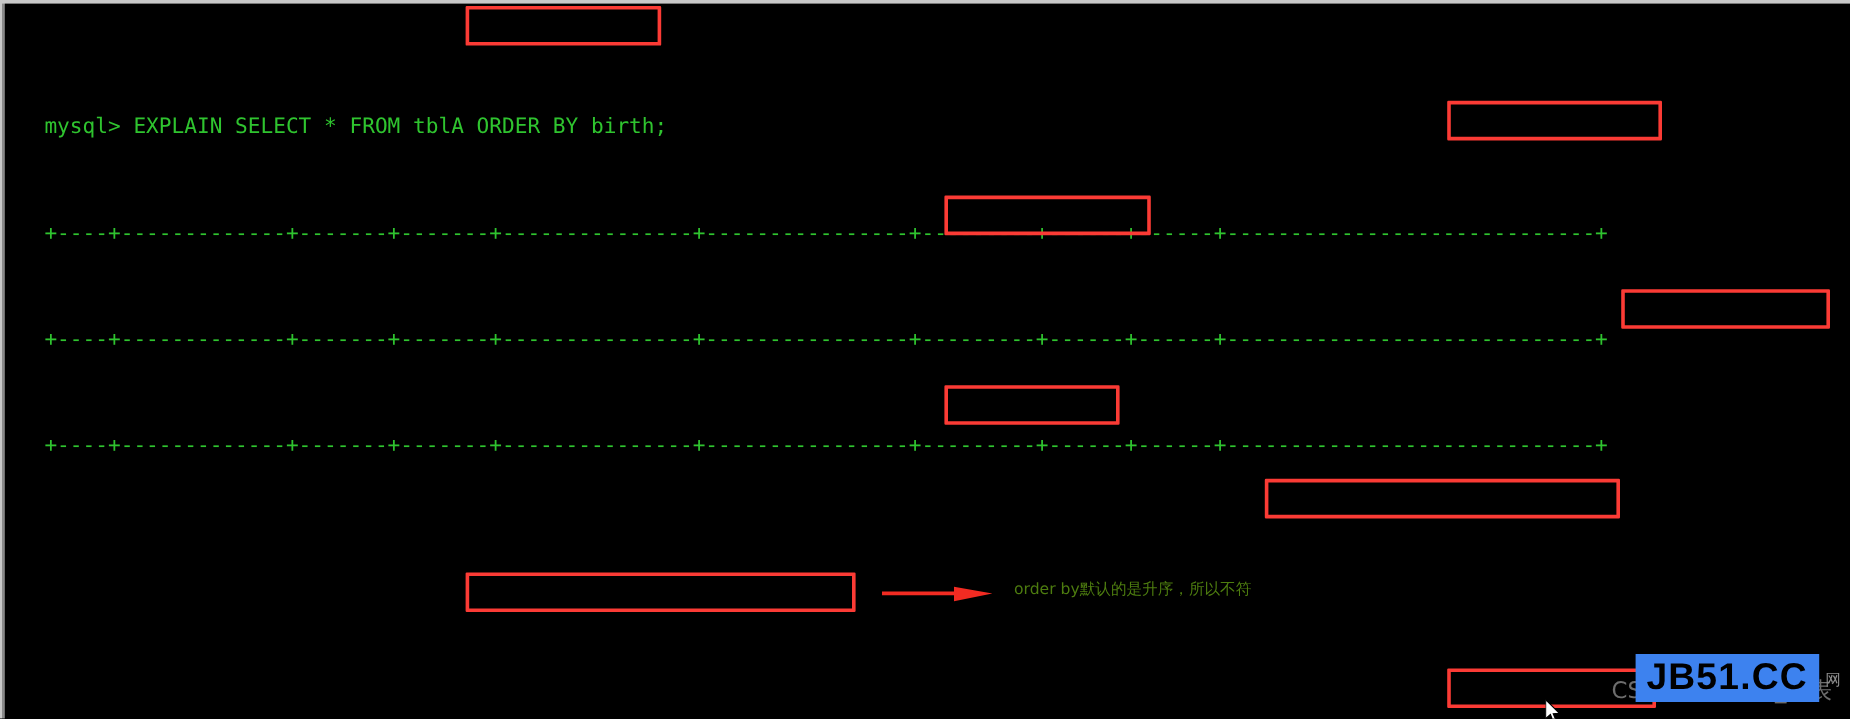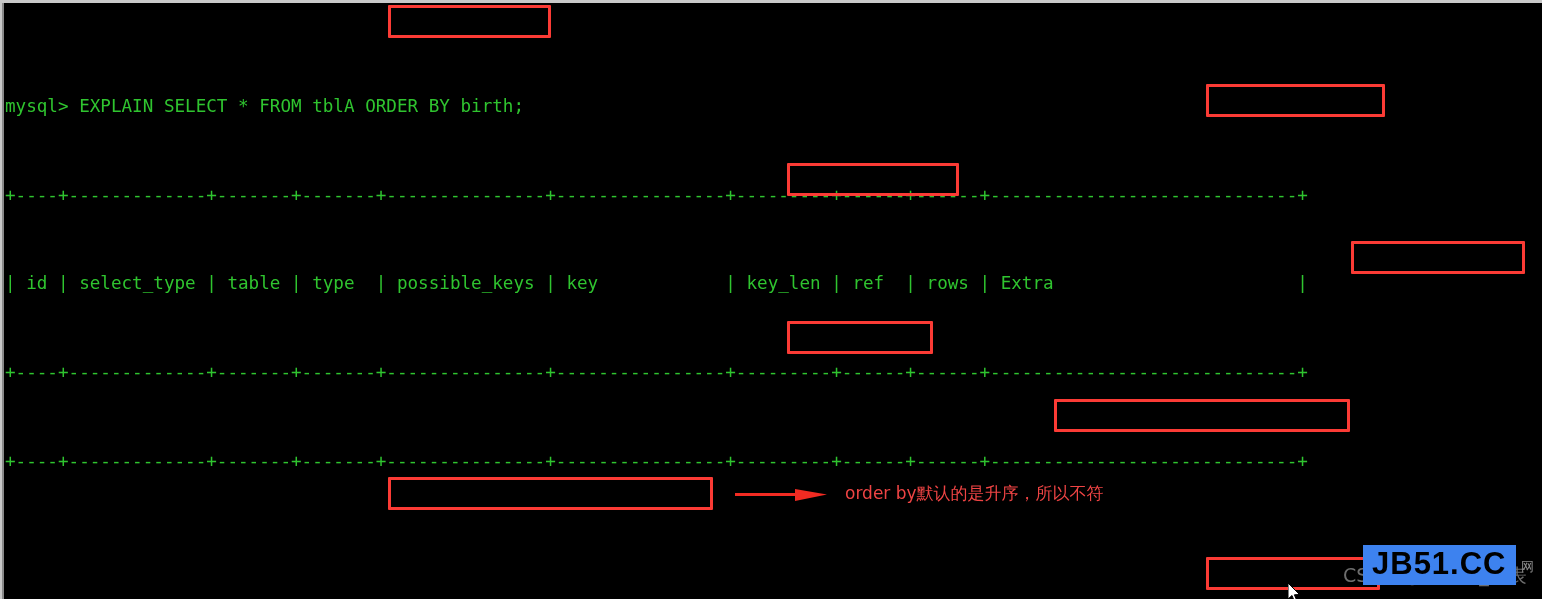--- a/index.html
+++ b/index.html
@@ -33,37 +33,37 @@
     position: absolute;
     left: 5px;
     top: 3px;
     width: 1537px;
     color: #2fc42f;
     font-size: 17.6px;
     line-height: 29.6px;
     letter-spacing: 0px;
     white-space: pre;
   }
-  .term .line { display: block; height: 29.6px; }
+  .term .line { display: block; height: 29.6px; margin-left: 32px; }
 
   
   .hl {
     position: absolute;
     border: 3px solid #fb3b35;
     box-sizing: border-box;
     pointer-events: none;
     border-radius: 1px;
   }
 
   
   .annot {
     position: absolute;
-    color: #ef4444;
+    color: #4d7c0f;
     font-family: "DejaVu Sans", "Liberation Sans", sans-serif;
-    font-size: 17px;
+    font-size: 13px;
     white-space: nowrap;
   }
   
   .arrow {
     position: absolute;
   }
 
   
   .wm-csdn {
     position: absolute;
@@ -100,21 +100,20 @@
 
 <div id="screen">
 
   <div class="edge-strip-left"></div>
   <div class="edge-strip-top"></div>
 
   <div class="term">
     
     <span class="line">mysql&gt; EXPLAIN SELECT * FROM tblA ORDER BY birth;</span>
     <span class="line">+----+-------------+-------+-------+---------------+----------------+---------+------+------+-----------------------------+</span>
-    <span class="line">| id | select_type | table | type  | possible_keys | key            | key_len | ref  | rows | Extra                       |</span>
     <span class="line">+----+-------------+-------+-------+---------------+----------------+---------+------+------+-----------------------------+</span>
     <span class="line">+----+-------------+-------+-------+---------------+----------------+---------+------+------+-----------------------------+</span>
     
     
 
     
     
     
     
     

